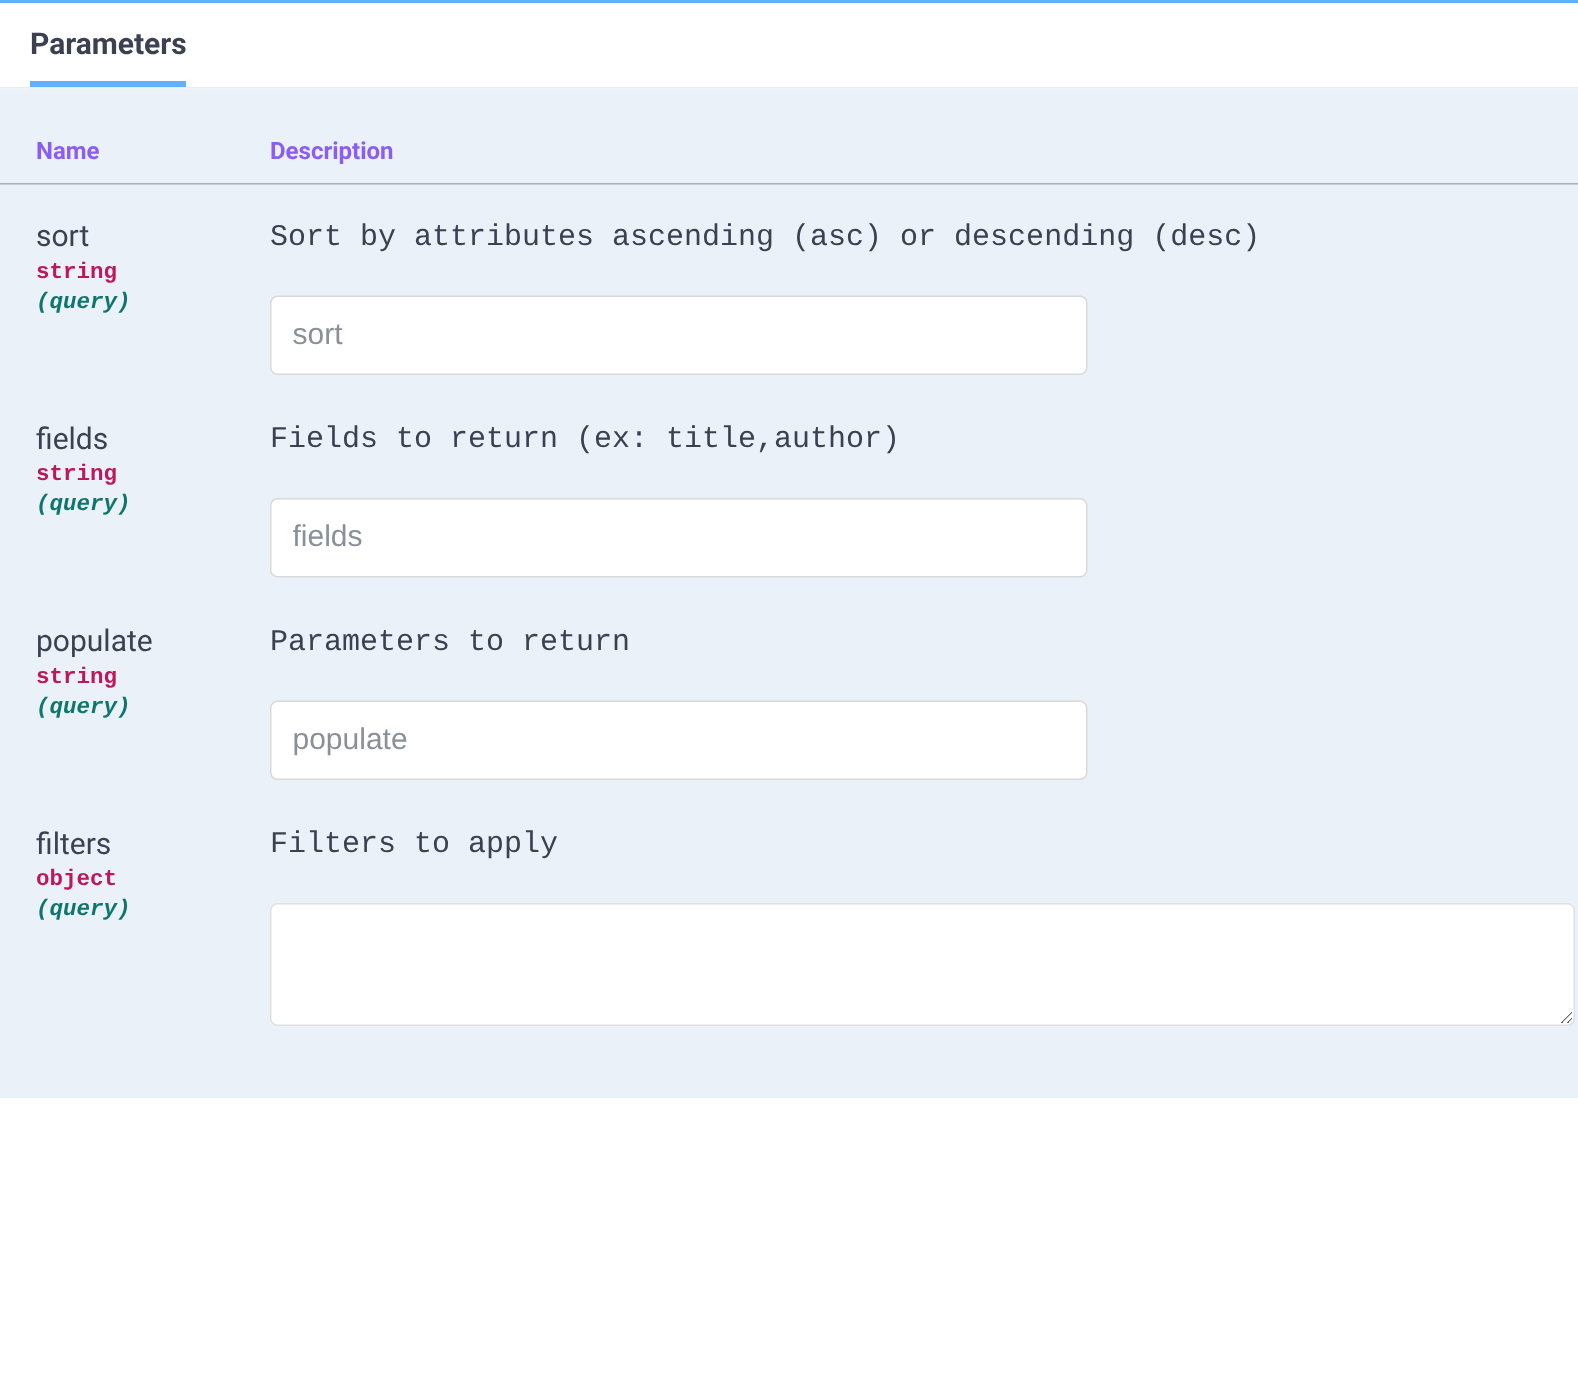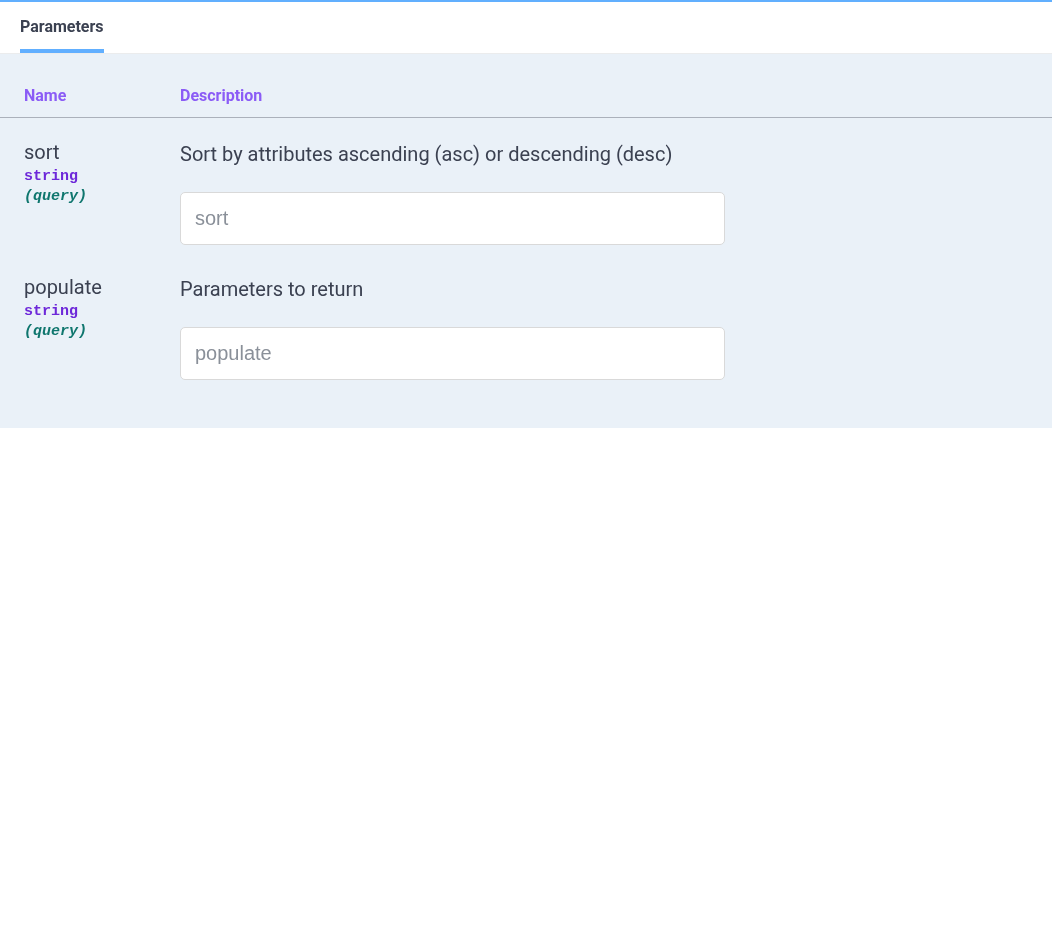--- a/index.html
+++ b/index.html
@@ -19,21 +19,21 @@
     }
     .tab-header {
       padding: 0 20px;
       border-bottom: 1px solid rgba(59,65,81,0.1);
     }
     .tab-item {
       display: inline-block;
       padding: 15px 0px 13px 0px;
       margin-right: 20px;
       font-weight: 700;
-      font-size: 16px;
+      font-size: 20px;
       color: #3b4151;
       border-bottom: 4px solid #61afff;
       cursor: default;
     }
     .params-body {
       background: #eaf1f8;
       padding: 20px 0 40px 0;
     }
     .params-table {
       width: 100%;
@@ -64,35 +64,36 @@
     .param-name {
       font-size: 20px;
       font-weight: 400;
       color: #3b4151;
       margin-bottom: 4px;
     }
     .param-type {
       font-family: "SFMono-Regular", Consolas, "Liberation Mono", Menlo, monospace;
       font-size: 15px;
       font-weight: 700;
-      color: #6d28d9;
+      color: #be185d;
       margin-bottom: 3px;
     }
     .param-in {
       font-family: "SFMono-Regular", Consolas, "Liberation Mono", Menlo, monospace;
       font-size: 15px;
       font-style: italic;
       font-weight: 700;
       color: #0f766e;
     }
     .param-desc {
       font-size: 20px;
       color: #3b4151;
       margin-bottom: 24px;
       line-height: 1.4;
+      font-family: Liberation Mono, monospace;
     }
     .param-input {
       width: 545px;
       max-width: 100%;
       padding: 14px 14px;
       font-size: 20px;
       color: #3b4151;
       background: #fff;
       border: 1px solid #d9d9d9;
       border-radius: 5px;
@@ -142,30 +143,52 @@
             <div class="param-name">sort</div>
             <div class="param-type">string</div>
             <div class="param-in">(query)</div>
           </td>
           <td>
             <div class="param-desc">Sort by attributes ascending (asc) or descending (desc)</div>
             <input type="text" class="param-input" placeholder="sort" style="">
           </td>
         </tr>
 
+        <tr>
+          <td class="col-name">
+            <div class="param-name">fields</div>
+            <div class="param-type">string</div>
+            <div class="param-in">(query)</div>
+          </td>
+          <td>
+            <div class="param-desc">Fields to return (ex: title,author)</div>
+            <input type="text" class="param-input" placeholder="fields" style="">
+          </td>
+        </tr>
 
         <tr>
           <td class="col-name">
             <div class="param-name">populate</div>
             <div class="param-type">string</div>
             <div class="param-in">(query)</div>
           </td>
           <td>
             <div class="param-desc">Parameters to return</div>
             <input type="text" class="param-input" placeholder="populate" style="">
           </td>
         </tr>
 
+        <tr>
+          <td class="col-name">
+            <div class="param-name">filters</div>
+            <div class="param-type">object</div>
+            <div class="param-in">(query)</div>
+          </td>
+          <td>
+            <div class="param-desc">Filters to apply</div>
+            <textarea class="param-textarea" placeholder="" style=""></textarea>
+          </td>
+        </tr>
       </tbody>
     </table>
   </div>
 
 </div>
 
 </body></html>

